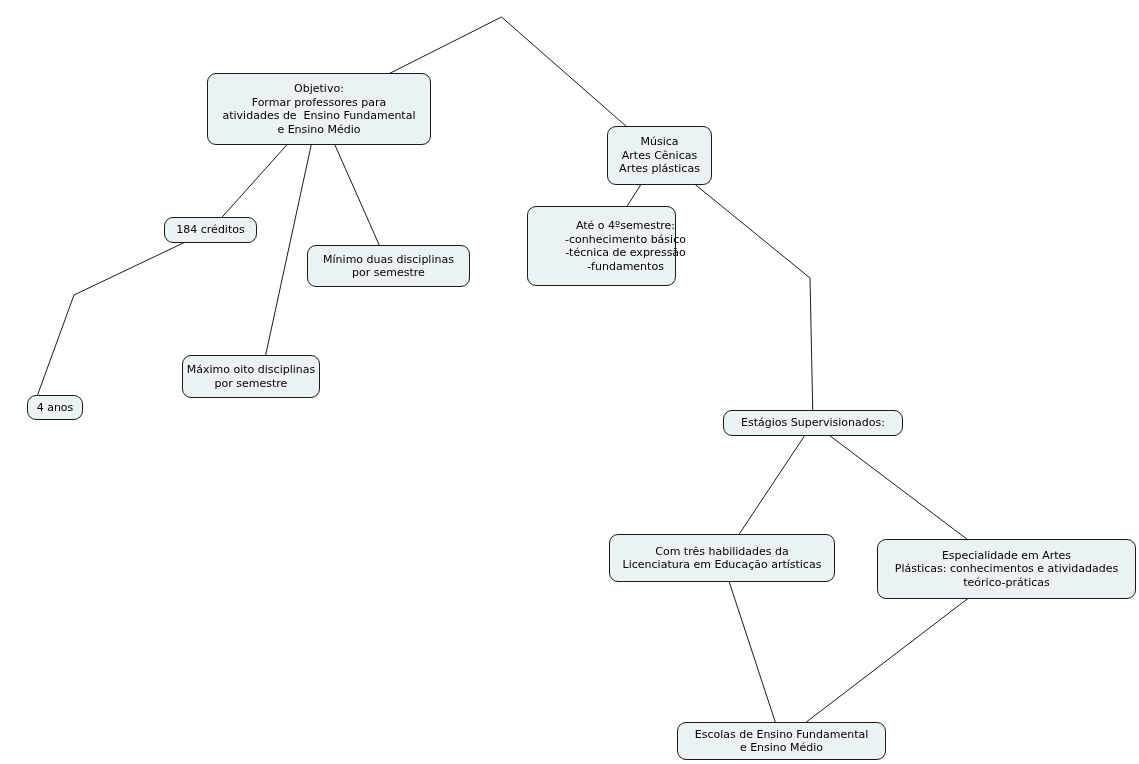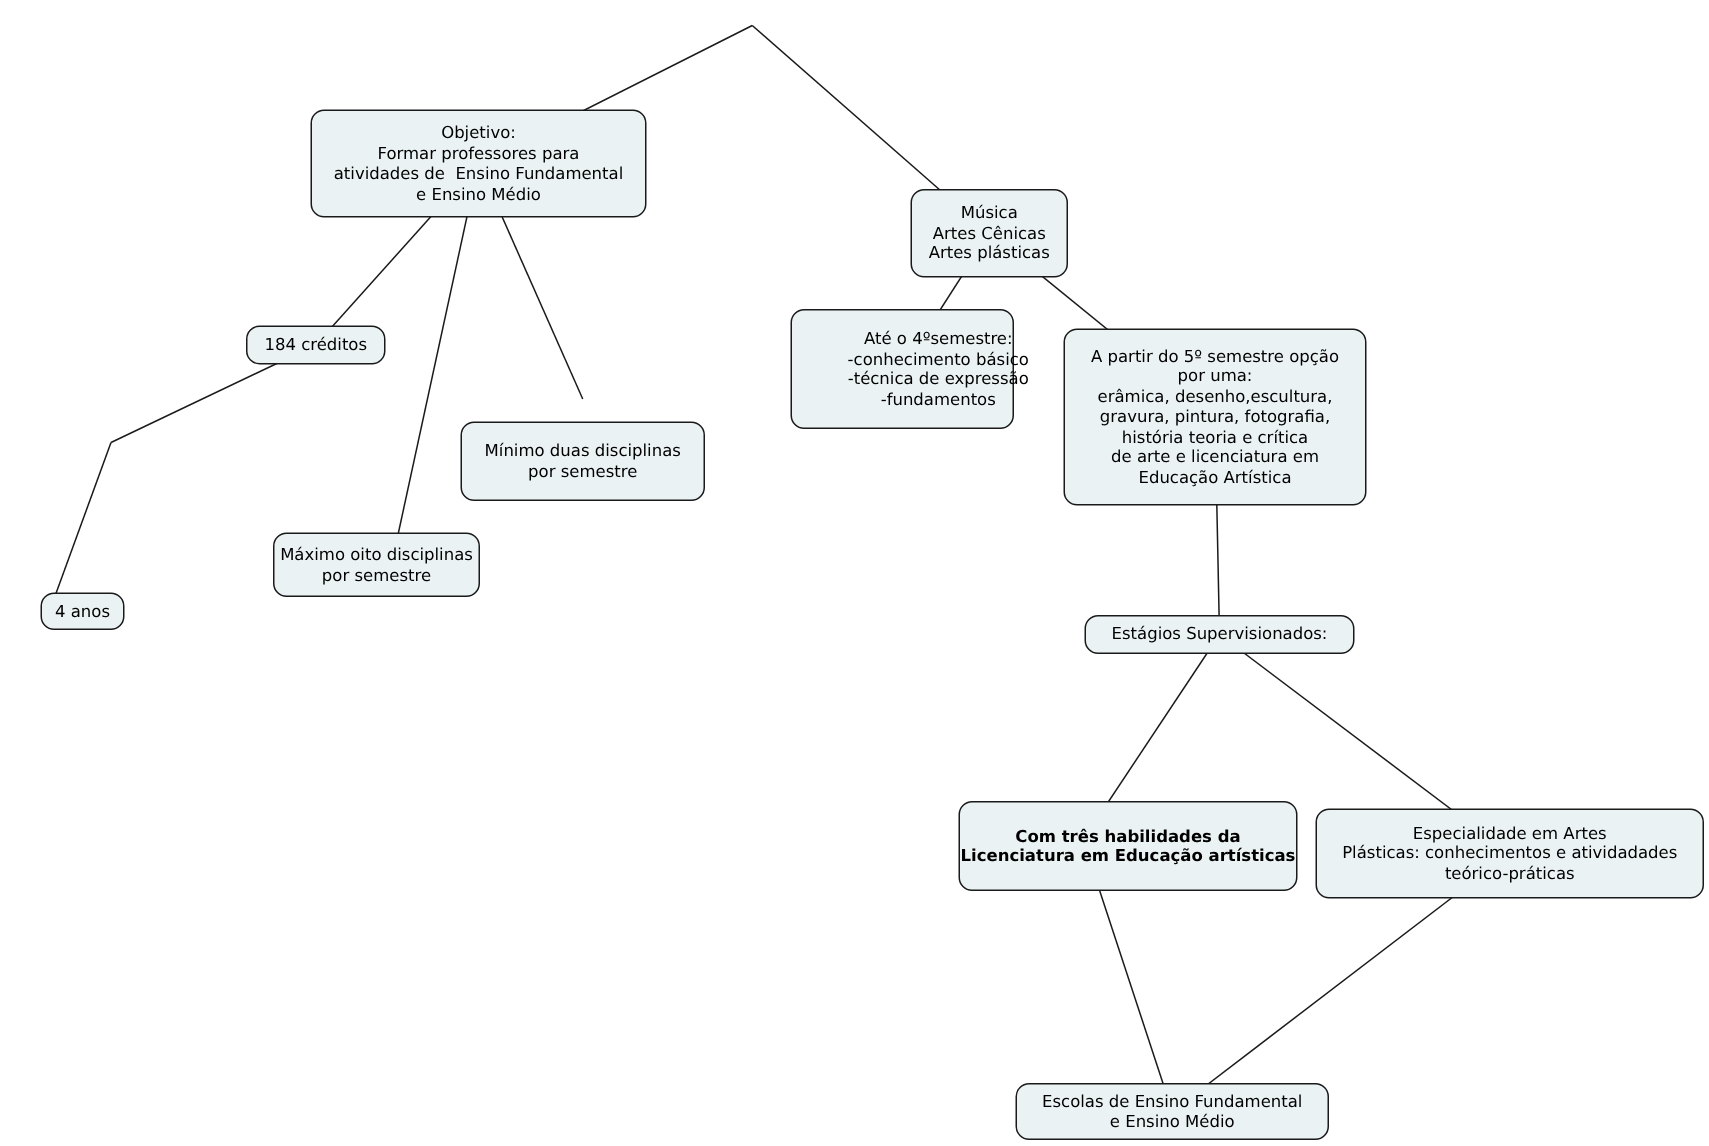--- a/index.html
+++ b/index.html
@@ -36,28 +36,28 @@
     display:flex;
     align-items:center;
     justify-content:center;
     cursor:default;
   }
   
   .n-title        {left:264px; top:4px;   width:475px; height:26px;}
   .n-objetivo     {left:207px; top:73px;  width:224px; height:72px;}
   .n-musica       {left:607px; top:126px; width:105px; height:59px;}
   .n-creditos     {left:164px; top:217px; width:93px;  height:26px;}
-  .n-minimo       {left:307px; top:245px; width:163px; height:53px;margin-top:36px;}
+  .n-minimo       {left:307px; top:245px; width:163px; height:42px;}
   .n-ate4         {left:527px; top:206px; width:149px; height:80px;padding-left:48px;}
   .n-apartir5     {left:709px; top:219px; width:202px; height:118px;}
   .n-seriacao     {left:2px;   top:272px; width:144px; height:46px;}
   .n-maximo       {left:182px; top:355px; width:138px; height:43px;}
   .n-anos4        {left:11px;   top:395px; width:56px;  height:25px;margin-left:16px;}
   .n-estagios     {left:723px; top:410px; width:180px; height:26px;}
-  .n-comtres      {left:639px; top:534px; width:226px; height:60px;font-weight:bold;}
+  .n-comtres      {left:609px; top:534px; width:226px; height:48px;}
   .n-especialidade{left:877px; top:539px; width:259px; height:60px;}
   .n-escolas      {left:677px; top:722px; width:209px; height:38px;}
 </style>
 </head>
 <body>
 
 <div id="canvas">
   <svg id="edges" width="1139" height="764" viewBox="0 0 1139 764" xmlns="http://www.w3.org/2000/svg">
       <line x1="501.5" y1="17" x2="319" y2="109" stroke="#1a1a1a" stroke-width="1"></line>
       <line x1="501.5" y1="17" x2="659.5" y2="155.5" stroke="#1a1a1a" stroke-width="1"></line>
@@ -82,27 +82,20 @@
   <div class="node n-musica">Música
 Artes Cênicas
 Artes plásticas</div>
   <div class="node n-creditos">184 créditos</div>
   <div class="node n-minimo">Mínimo duas disciplinas
 por semestre</div>
   <div class="node n-ate4">Até o 4ºsemestre:
 -conhecimento básico
 -técnica de expressão
 -fundamentos</div>
-  <div class="node n-apartir5">A partir do 5º semestre opção
-por uma:
-erâmica, desenho,escultura,
-gravura, pintura, fotografia,
-história teoria e crítica
-de arte e licenciatura em
-Educação Artística</div>
   <div class="node n-maximo">Máximo oito disciplinas
 por semestre</div>
   <div class="node n-anos4">4 anos</div>
   <div class="node n-estagios">Estágios Supervisionados:</div>
   <div class="node n-comtres">Com três habilidades da
 Licenciatura em Educação artísticas</div>
   <div class="node n-especialidade">Especialidade em Artes
 Plásticas: conhecimentos e atividadades
 teórico-práticas</div>
   <div class="node n-escolas">Escolas de Ensino Fundamental

